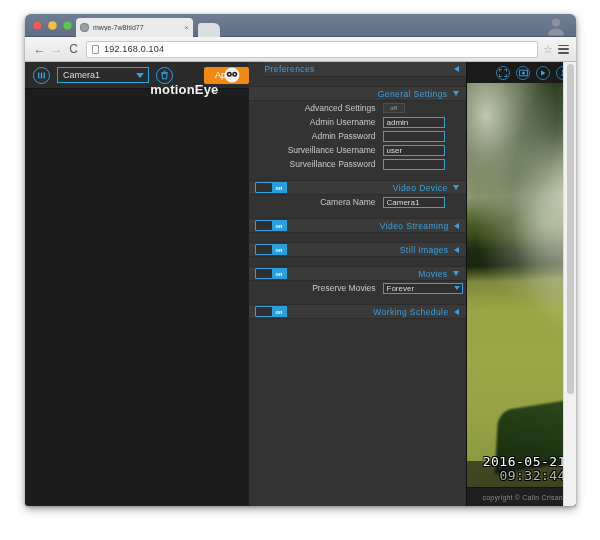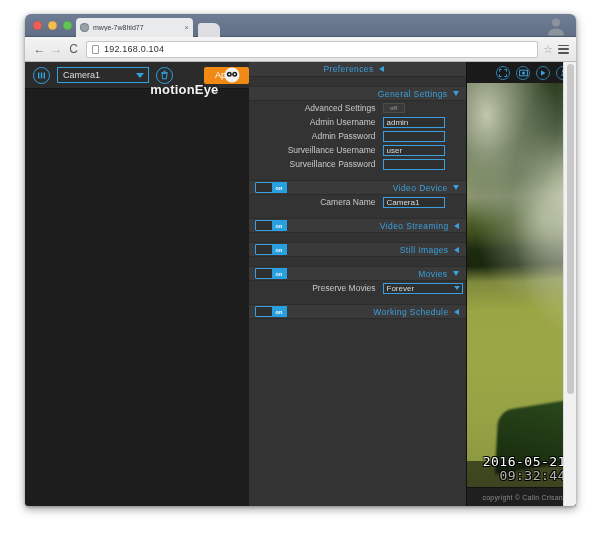--- a/index.html
+++ b/index.html
@@ -154,22 +154,22 @@
 
   
   #settings-panel {
     width: 218px; flex: 0 0 auto;
     background: #333333;
     overflow: hidden;
     border-right: 1px solid #111;
   }
   .panel-header {
     height: 15px; background: #3a3a3a;
-    display: flex; align-items: center; justify-content: center;
-    padding-right: 7px; border-bottom: 1px solid #2a2a2a;
+    display: flex; align-items: center; justify-content: space-between;
+    padding-right: 7px; border-bottom: 1px solid #2a2a2a; margin-left: 16px;
   }
   .panel-header .ph-title {
     font-size: 8.5px; color: #3b9fde; letter-spacing: .4px;
   }
   .arrow { margin-left: 5px; width: 0; height: 0; }
   .arrow.left { border-top: 3.5px solid transparent; border-bottom: 3.5px solid transparent; border-right: 5px solid #3b9fde; }
   .arrow.down { border-left: 3.5px solid transparent; border-right: 3.5px solid transparent; border-top: 5px solid #3b9fde; }
 
   .section-bar {
     height: 15px; background: #3a3a3a;

